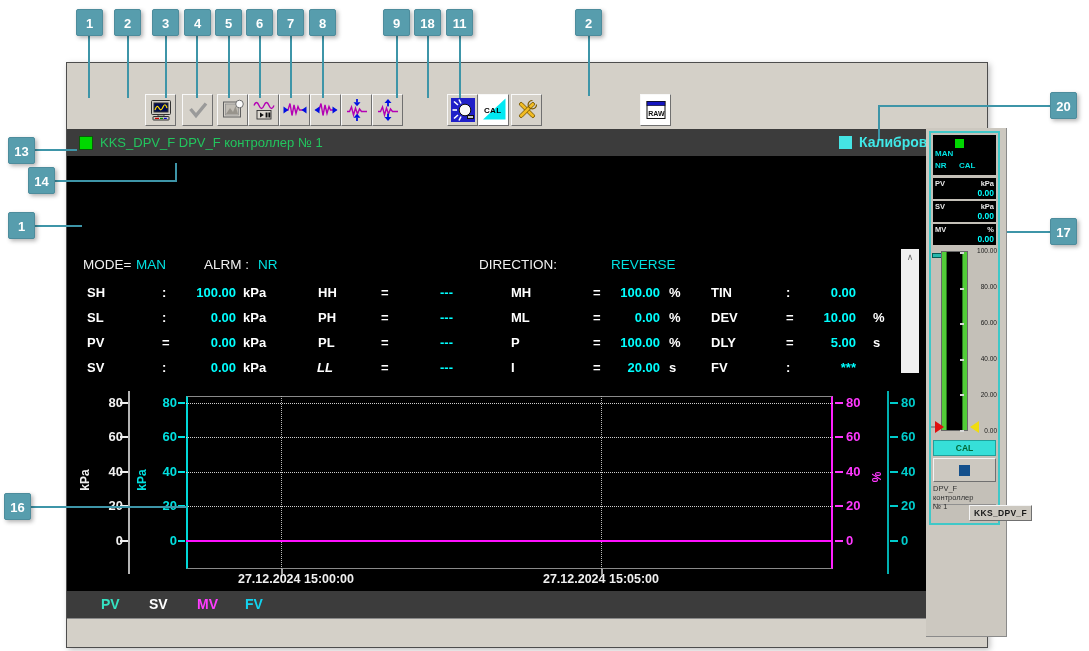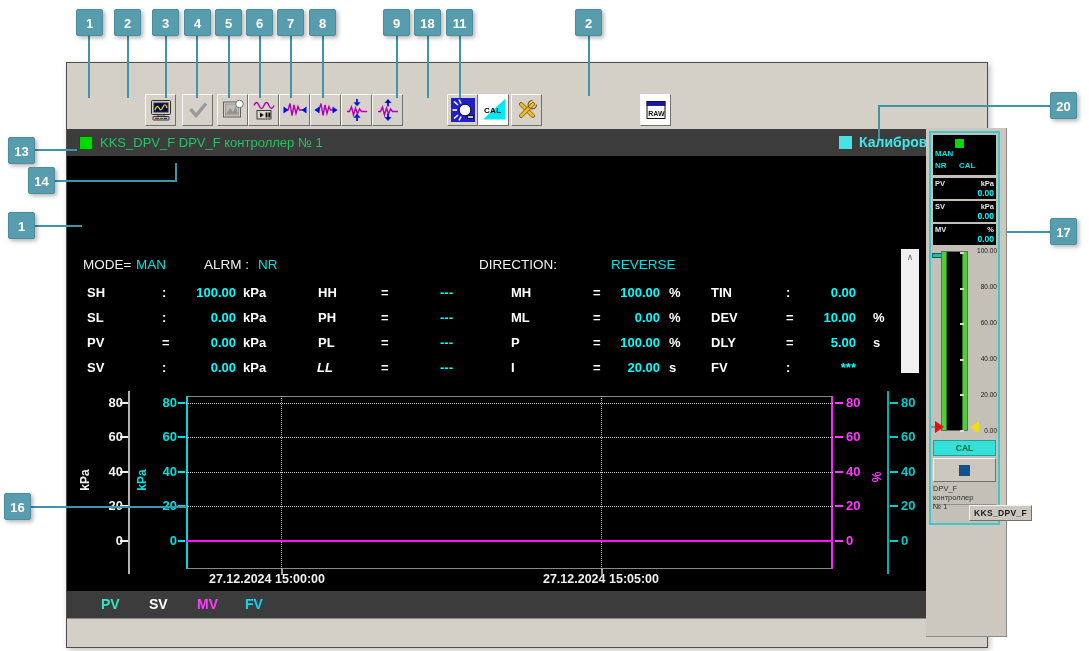--- a/index.html
+++ b/index.html
@@ -437,21 +437,21 @@
         <div class="ytick" style="left: 834px; width: 34px; top: 21px; text-align: left; color: rgb(0, 204, 204);">80</div>
         <div class="ydash" style="left: 823px; width: 8px; top: 29px; background: rgb(0, 204, 204);"></div>
         <div class="ytick" style="left: 834px; width: 34px; top: 55px; text-align: left; color: rgb(0, 204, 204);">60</div>
         <div class="ydash" style="left: 823px; width: 8px; top: 63px; background: rgb(0, 204, 204);"></div>
         <div class="ytick" style="left: 834px; width: 34px; top: 90px; text-align: left; color: rgb(0, 204, 204);">40</div>
         <div class="ydash" style="left: 823px; width: 8px; top: 98px; background: rgb(0, 204, 204);"></div>
         <div class="ytick" style="left: 834px; width: 34px; top: 124px; text-align: left; color: rgb(0, 204, 204);">20</div>
         <div class="ydash" style="left: 823px; width: 8px; top: 132px; background: rgb(0, 204, 204);"></div>
         <div class="ytick" style="left: 834px; width: 34px; top: 159px; text-align: left; color: rgb(0, 204, 204);">0</div>
         <div class="ydash" style="left: 823px; width: 8px; top: 167px; background: rgb(0, 204, 204);"></div>
-        <div class="xlab" style="left: 105px; top: 199px;">27.12.2024 15:00:00</div>
+        <div class="xlab" style="left: 134px; top: 199px;">27.12.2024 15:00:00</div>
         <div class="xtick" style="left: 214px; top: 196px;"></div>
         <div class="xlab" style="left: 439px; top: 199px;">27.12.2024 15:05:00</div>
         <div class="xtick" style="left: 534px; top: 196px;"></div>
       </div>
 
     <div class="legendbar" id="legendbar">
         <span class="lgi" style="left: 34px; color: rgb(53, 226, 194);">PV</span>
         <span class="lgi" style="left: 82px; color: rgb(255, 255, 255);">SV</span>
         <span class="lgi" style="left: 130px; color: rgb(255, 60, 255);">MV</span>
         <span class="lgi" style="left: 178px; color: rgb(18, 210, 238);">FV</span>

